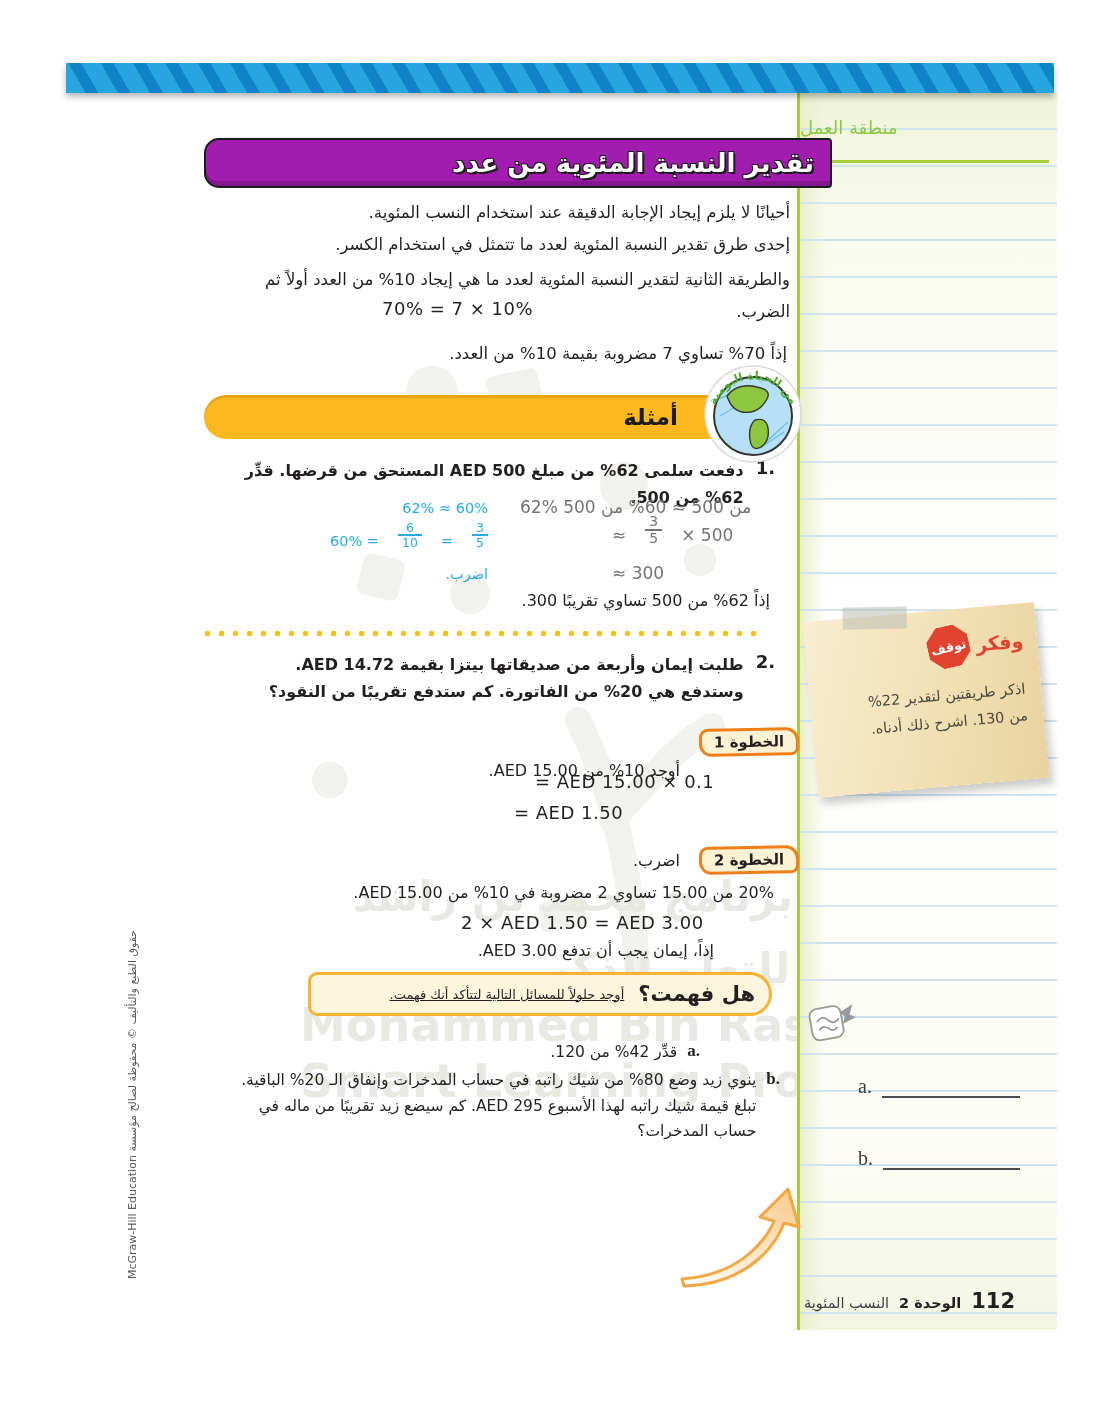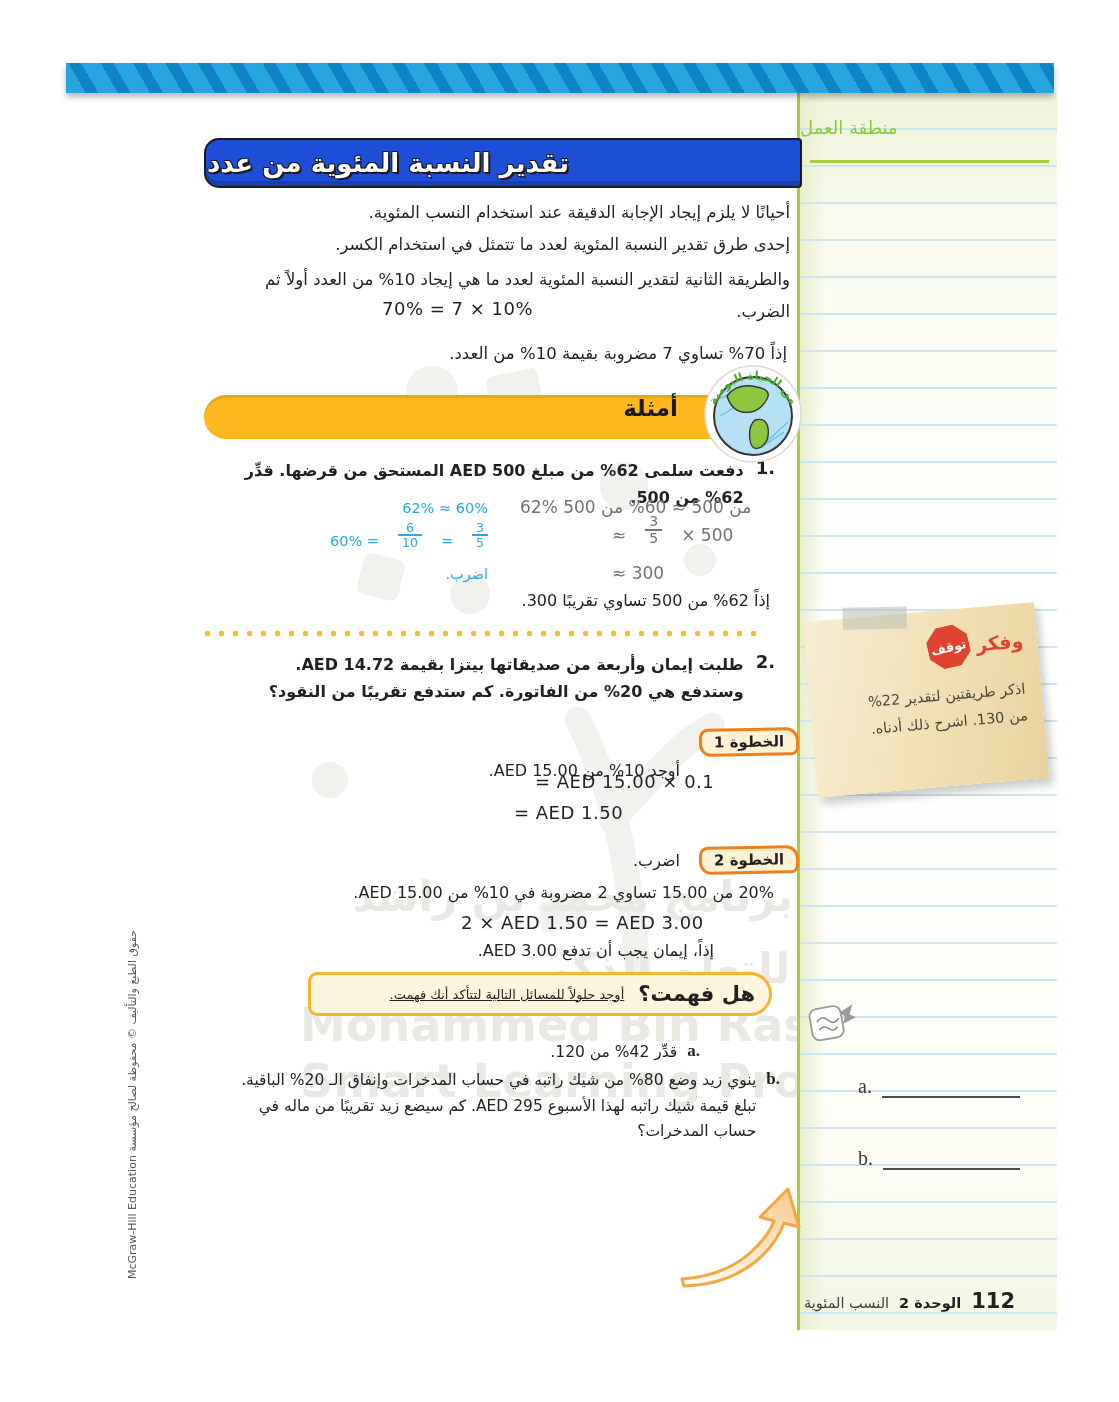--- a/index.html
+++ b/index.html
@@ -54,32 +54,32 @@
 
   
   .sb-footer{position:absolute;top:1196px;right:42px;direction:rtl;display:flex;
     align-items:baseline;gap:10px;white-space:nowrap;}
   .sb-footer .pg{font-size:21px;font-weight:bold;}
   .sb-footer .unit{font-size:14.5px;font-weight:bold;}
   .sb-footer .topic{font-size:14.5px;color:#3f3f3f;}
 
   
   .lesson-banner{left:204px;top:138px;width:592px;height:46px;z-index:2;
-    background:#1d4ed8;border:2px solid #1b1b1b;border-radius:15px 4px 4px 15px;
-    display:flex;align-items:center;padding:0 1px;
+    background:#a21caf;border:2px solid #1b1b1b;border-radius:15px 4px 4px 15px;
+    display:flex;align-items:center;justify-content:flex-end;padding:0 16px;
     box-shadow:inset 0 -5px 0 rgba(0,0,0,.18);}
   .lesson-banner .t{direction:rtl;color:#ffffff;font-size:26px;font-weight:bold;
     text-shadow:2px 2px 0 #1b1b1b,-1px -1px 0 #1b1b1b,1px -1px 0 #1b1b1b,-1px 1px 0 #1b1b1b;}
 
   .rtl-text{direction:rtl;text-align:right;font-size:16.5px;line-height:1.95;color:#231f20;z-index:2;}
   .eq{direction:ltr;font-size:18px;letter-spacing:.5px;z-index:2;color:#231f20;}
 
   .ex-banner{left:204px;top:395px;width:544px;height:44px;z-index:2;background:#fcb81e;
     border-radius:24px;box-shadow:inset 0 3px 0 rgba(170,110,0,.25);
-    display:flex;align-items:flex-start;justify-content:flex-end;padding-right:70px;box-sizing:border-box;}
+    display:flex;align-items:center;justify-content:flex-end;padding-right:70px;box-sizing:border-box;}
   .ex-banner .t{direction:rtl;font-size:23px;font-weight:bold;color:#1b1b1b;}
   .globe{left:700px;top:358px;width:106px;height:106px;z-index:3;}
 
   .problem{display:flex;gap:12px;direction:rtl;align-items:flex-start;z-index:2;}
   .problem .num{font-size:18px;font-weight:bold;direction:ltr;}
   .problem .txt{flex:1;font-size:16px;font-weight:bold;line-height:1.7;text-align:right;}
 
   .ann{color:#29abe2;font-size:14.5px;z-index:2;white-space:nowrap;}
   .mainmath{direction:ltr;font-size:17px;z-index:2;white-space:nowrap;color:#737373;}
   .frac{display:inline-block;text-align:center;vertical-align:middle;line-height:1.05;}

